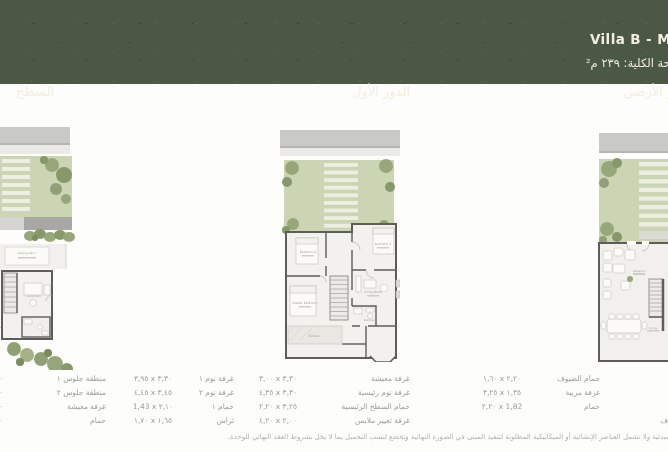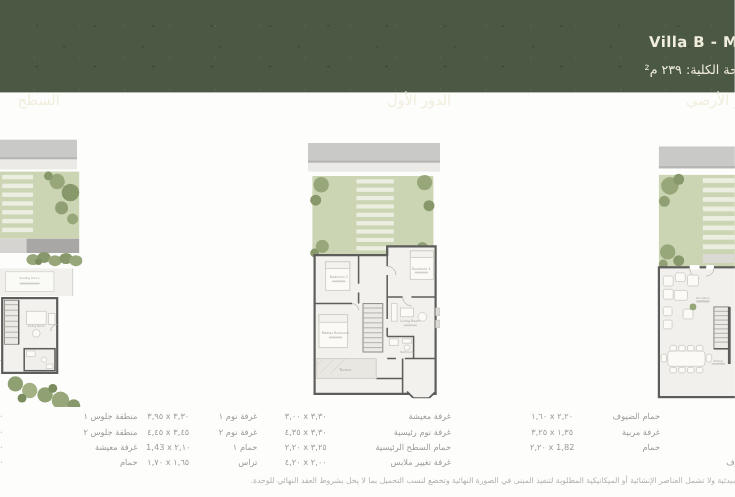--- a/index.html
+++ b/index.html
@@ -27,21 +27,21 @@
   .plan{position:absolute;}
   .plan-roof{left:0;top:125px;}
   .plan-first{left:280px;top:130px;}
   .plan-ground{left:597px;top:133px;}
 
   
   .lg-col{position:absolute;top:372px;font-size:7.5px;color:#9c9c98;white-space:nowrap;}
   .lg-row{height:14px;line-height:14px;}
   .lg-labels{direction:rtl;text-align:right;}
   .lg-dims{direction:ltr;text-align:center;}
-  .col-a-lab{left:65px;width:60px;}
+  .col-a-lab{left:46px;width:60px;}
   .col-b-dim{left:128px;width:50px;}
   .col-b-lab{left:186px;width:48px;}
   .col-c-dim{left:254px;width:48px;}
   .col-c-lab{left:328px;width:82px;}
   .col-d-dim{left:478px;width:48px;}
   .col-d-lab{left:536px;width:64px;}
   .col-e-dim{left:602px;width:50px;}
   .col-e-lab{left:645px;width:58px;}
   .col-edge{left:0;width:5px;color:#a8a8a4;}
 

